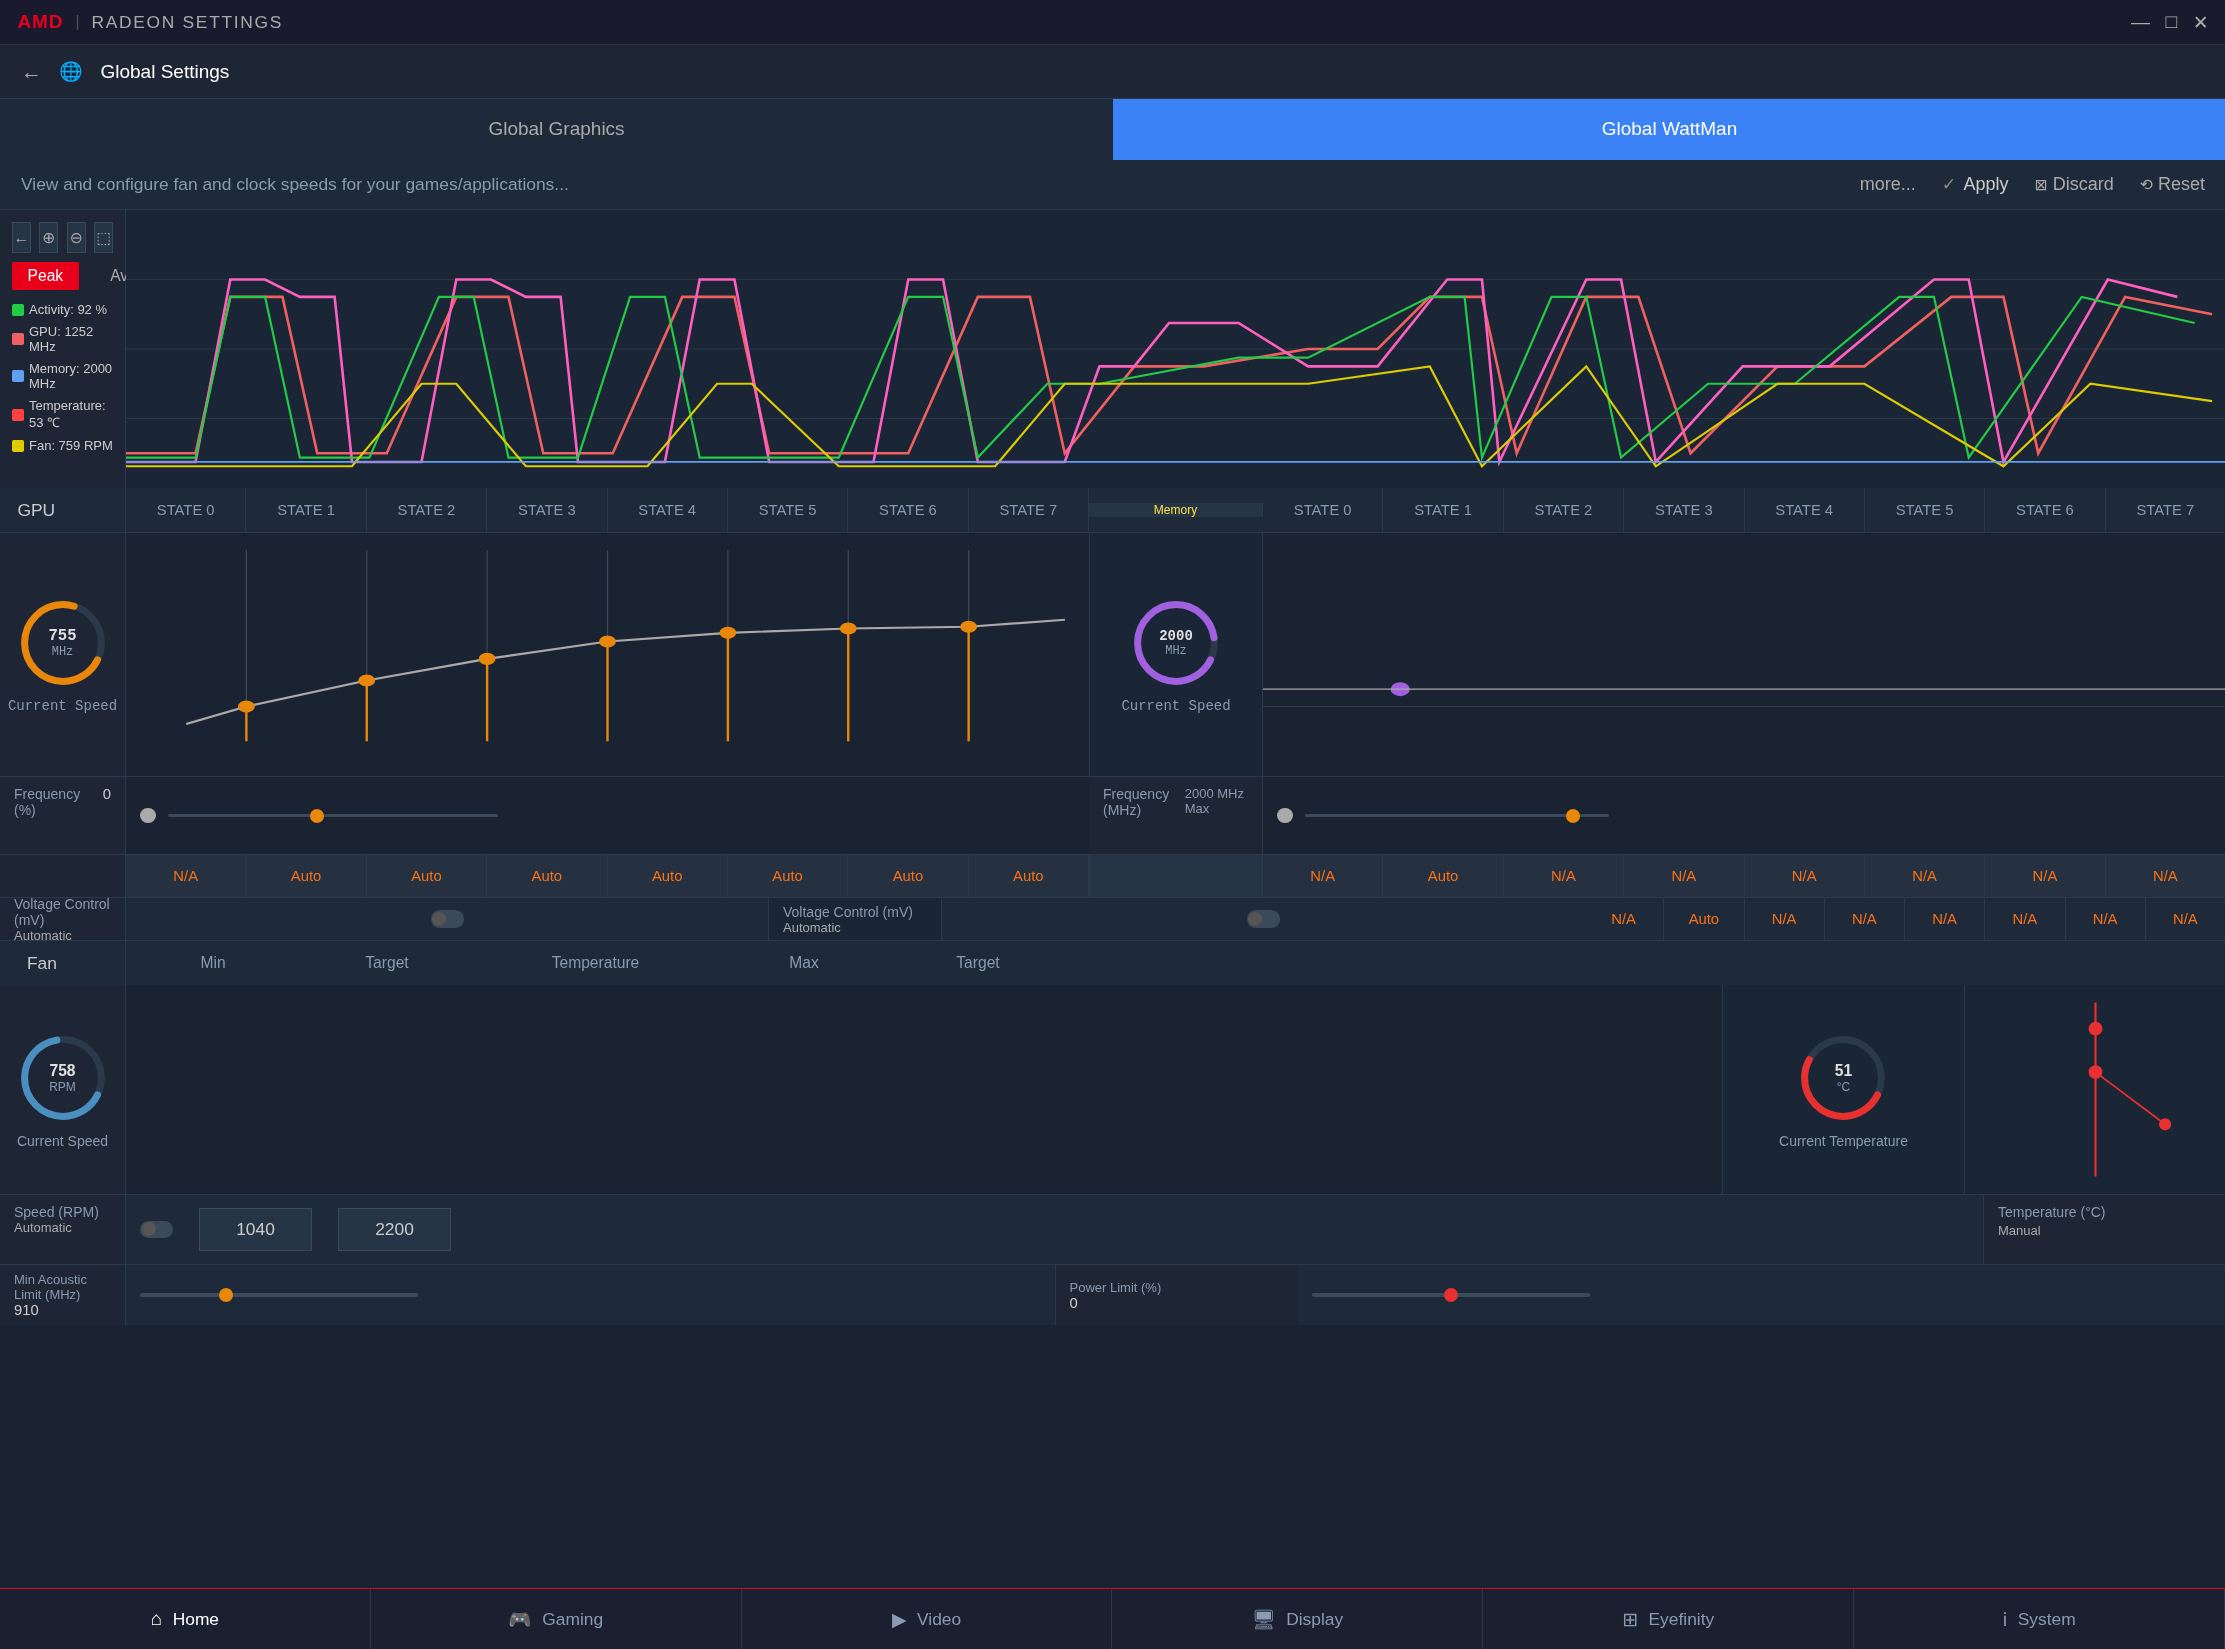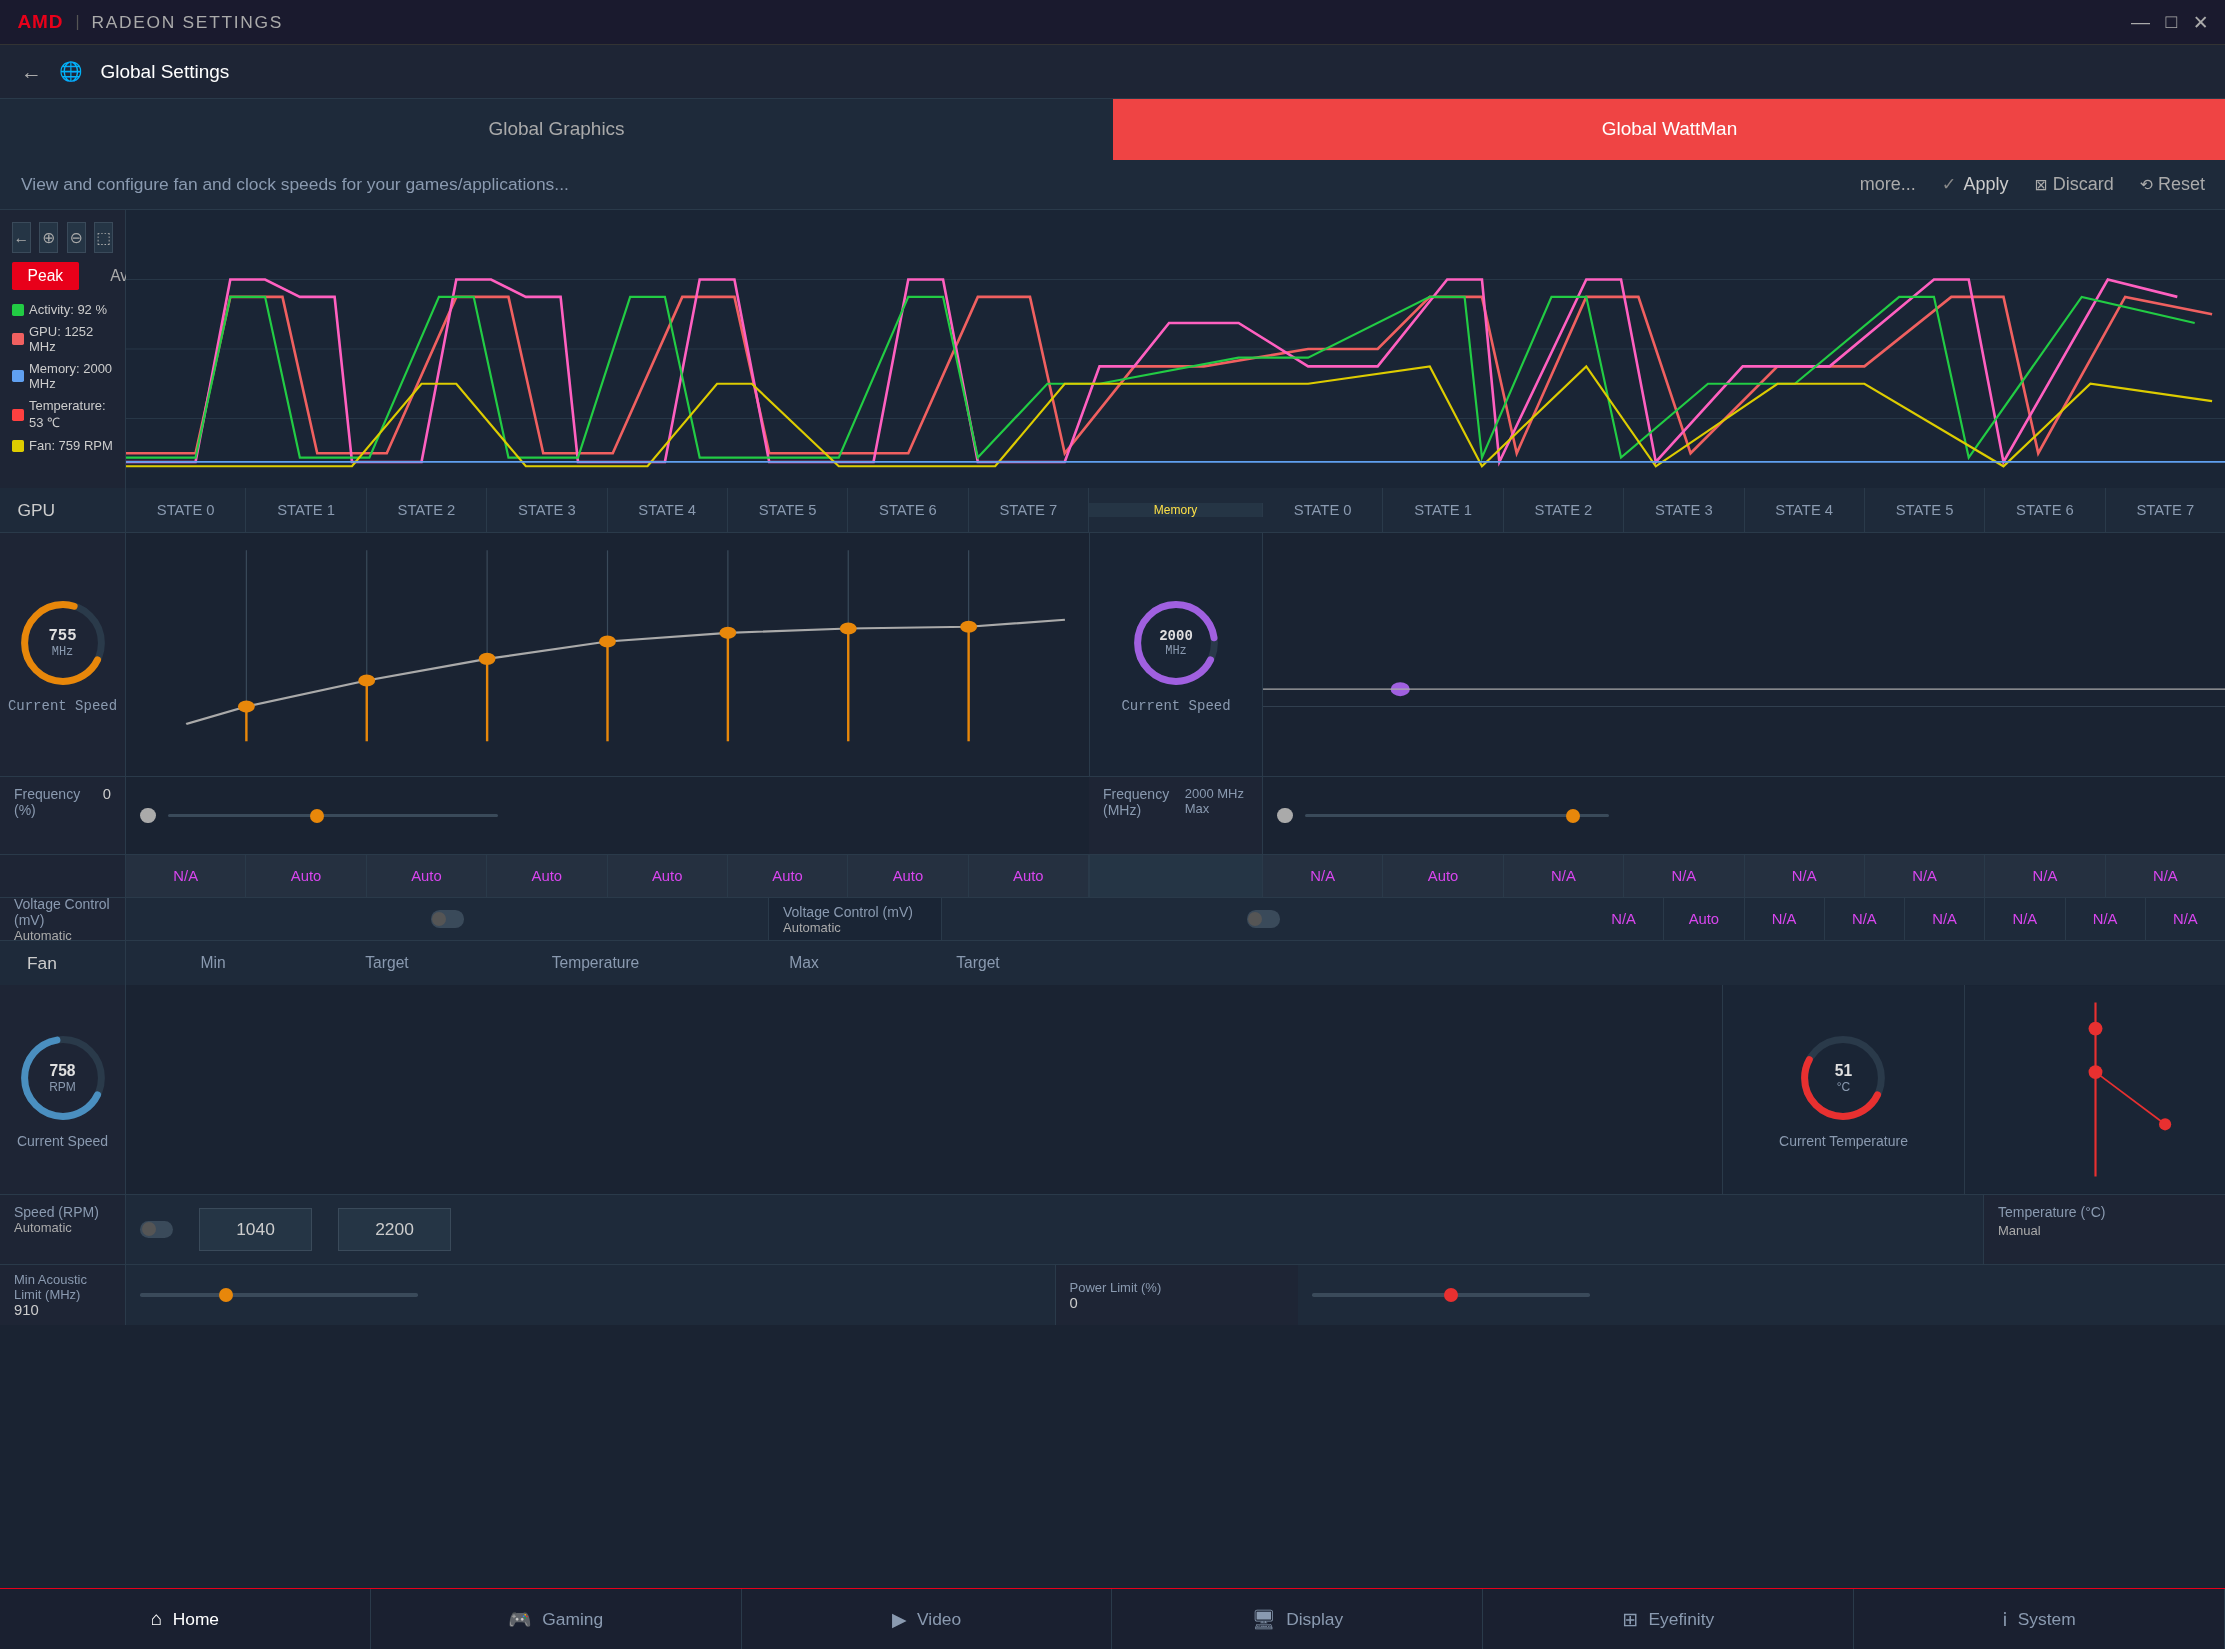--- a/index.html
+++ b/index.html
@@ -60,21 +60,21 @@
       flex: 1;
       display: flex;
       align-items: center;
       justify-content: center;
       font-size: 19px;
       cursor: pointer;
       border-bottom: 2.6px solid transparent;
       color: #aaa;
     }
     .nav-tab.active {
-      background: #ef4444;
+      background: #3b82f6;
       color: #fff;
     }
 
     
     .toolbar {
       height: 50px;
       background: #1e2a3a;
       display: flex;
       align-items: center;
       padding: 0 21px;
@@ -367,21 +367,21 @@
     .state-value-cells {
       display: flex;
       flex: 1;
     }
     .state-val-cell {
       flex: 1;
       display: flex;
       align-items: center;
       justify-content: center;
       font-size: 14.8px;
-      color: #d946ef;
+      color: #f97316;
       border-right: 0.9px solid #2a3a4a;
     }
 
     
     .voltage-row {
       display: flex;
       height: 43px;
       background: #1e2a3a;
       border-top: 0.9px solid #2a3a4a;
     }

